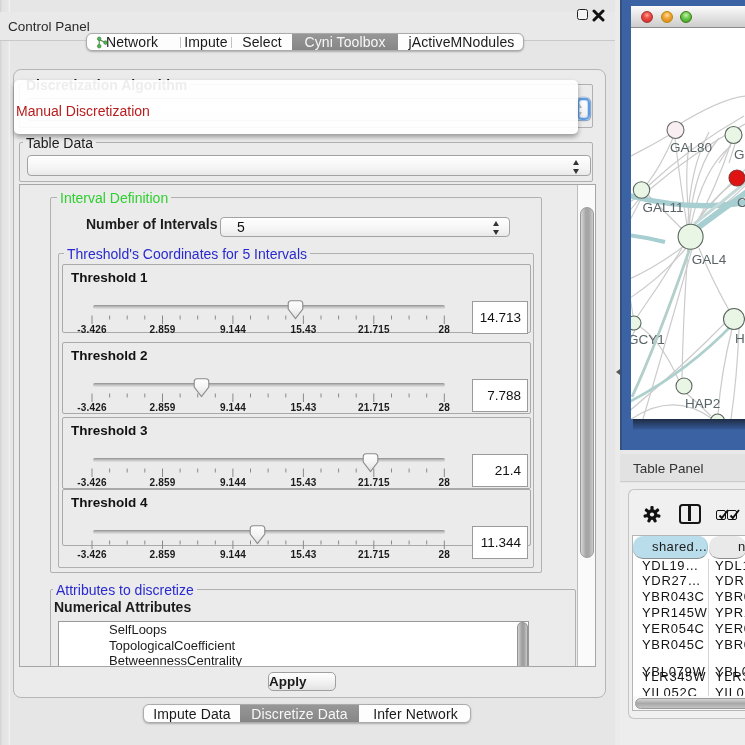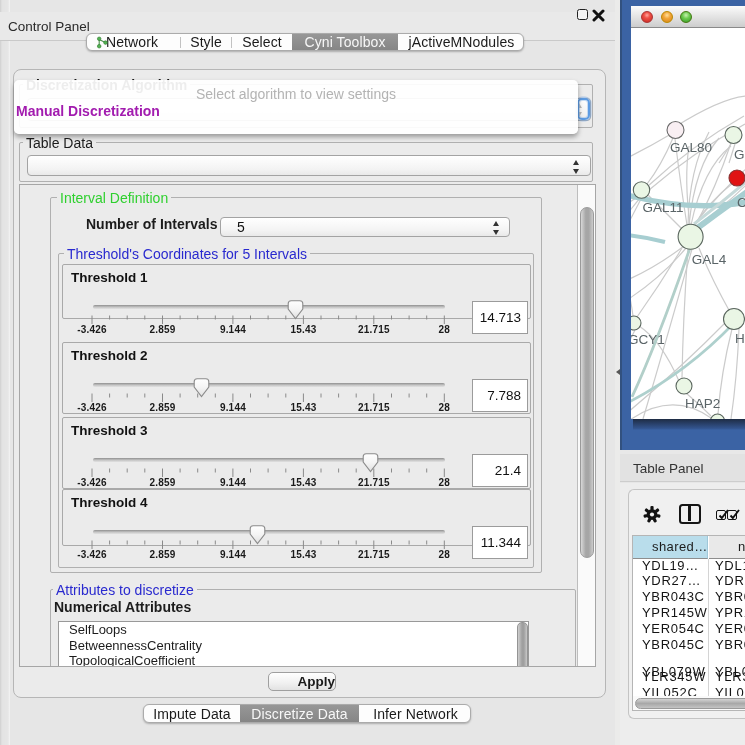--- a/index.html
+++ b/index.html
@@ -58,38 +58,38 @@
 .track { position:absolute; left:30px; top:39.8px; width:352px; height:4.5px; border-radius:2px;
   background:linear-gradient(#8f8f8f,#c6c6c6 55%,#e2e2e2); }
 .thumb { position:absolute; top:34.5px; }
 .tick-lab { position:absolute; top:58.5px; width:60px; text-align:center; font-size:10px;
   font-weight:bold; color:#1a1a1a; letter-spacing:0.2px; }
 .vfield { position:absolute; left:409px; top:36px; width:56px; height:33px; background:#fff;
   border:1px solid #9b9b9b; font-size:13.5px; text-align:right; padding:8px 6px 0 0; color:#111; }
 
 
 #attrlist { position:absolute; background:#fff; border:1px solid #999; font-size:13px; }
-#attrlist div { padding-left:10px; height:15.5px; line-height:15.5px; }
+#attrlist div { padding-left:10px; height:15.5px; line-height:15.5px;margin-left:40px; }
 #lthumb { position:absolute; border-radius:5px;
   background:linear-gradient(90deg,#cfcfcf,#9f9f9f 45%,#9f9f9f 65%,#c8c8c8);
   border:1px solid #949494; }
 
 
 #apply { position:absolute; left:268px; top:672px; width:68px; height:19px;
   background:linear-gradient(#ffffff,#f0f0f0 60%,#e2e2e2); border:1px solid #9f9f9f;
-  border-radius:5px; text-align:right; line-height:17px; font-size:13.5px; font-weight:bold;
+  border-radius:5px; text-align:left; line-height:17px; font-size:13.5px; font-weight:bold;
   color:#1a1a1a; }
 
 
 #popup { position:absolute; left:14px; top:80px; width:564px; height:54px;
   background:rgba(255,255,255,0.92); border-radius:5px;
   box-shadow:0 3px 5px rgba(0,0,0,0.35); z-index:50; }
 #popup .ph { position:absolute; left:0; top:6px; width:100%; text-align:center;
   color:#b3b3b3; font-size:14px; }
-#popup .i1 { position:absolute; left:2px; top:23px; font-weight:bold; font-size:14px; color:#a21caf; }
+#popup .i1 { position:absolute; left:2px; top:23px; font-weight:normal; font-size:14px; color:#b91c1c; }
 #popup .i2 { position:absolute; left:2px; top:38px; font-size:14px; color:#000; }
 
 
 #bluering { position:absolute; left:577px; top:98px; width:13px; height:22px;
   border:2.5px solid #5d9be2; border-radius:5px;
   box-shadow:0 0 0 1.5px rgba(125,170,224,0.5), inset 0 0 0 1px rgba(150,190,235,0.5);
   z-index:40; background:transparent; }
 
 
 #bottabs { left:143px; top:704px; width:328px; height:19px; }
@@ -114,21 +114,21 @@
 
 
 #tpbar { position:absolute; left:620px; top:454px; width:125px; height:28px; background:#e2e2e2;
   border-bottom:1px solid #cdcdcd; }
 #tpbar span { position:absolute; left:13px; top:7px; font-size:13.5px; color:#333; }
 #tpanel { position:absolute; left:628px; top:489px; width:117px; height:230px;
   border:1px solid #c4c4c4; border-radius:6px 0 0 6px; border-right:none; background:#f0f0f0; }
 #ttable { position:absolute; left:632px; top:535px; width:113px; height:176px; background:#fff;
   border:1px solid #b5b5b5; border-right:none; overflow:hidden; }
 .thead { position:absolute; left:0; top:0; height:22.5px; font-size:13px;
-  border-bottom:1px solid #8e8e8e; text-align:center; line-height:21px; }
+  border-bottom:1px solid #8e8e8e; text-align:center; line-height:21px;border-radius:10px; }
 .trow { position:absolute; left:0; width:113px; height:15.9px; font-size:13px; color:#141414;
   line-height:15.9px; white-space:nowrap; letter-spacing:0.7px; }
 .trow .c1 { position:absolute; left:9px; }
 .trow .c2 { position:absolute; left:82px; }
 #hscroll { position:absolute; left:0; top:160px; width:113px; height:16px; background:#fafafa; }
 #hthumb { position:absolute; left:2px; top:1.5px; width:120px; height:11px; border-radius:6px;
   background:linear-gradient(#d4d4d4,#a8a8a8 50%,#c4c4c4); border:1px solid #9a9a9a; }
 
 
 #split-icon { position:absolute; left:679px; top:504px; width:22px; height:20px;
@@ -143,21 +143,21 @@
 <div id="titlebar">
     <span class="t">Control Panel</span>
   </div>
 <div id="wb-sq"></div>
 <svg style="position:absolute;left:592px;top:9px" width="13" height="13" viewBox="0 0 13 13">
  <path d="M2,2 L11,11 M11,2 L2,11" stroke="#111" stroke-width="3" stroke-linecap="round"></path>
 </svg>
 
 <div id="toptabs" class="tabbar">
   <div class="tab" style="left:0;width:93px;padding-left:19px;text-align:left">Network</div>
-  <div class="tab" style="left:94px;width:50px">Style</div>
+  <div class="tab" style="left:94px;width:50px">Impute</div>
   <div class="tab" style="left:145px;width:60px">Select</div>
   <div class="tab sel" style="left:205px;width:106px">Cyni Toolbox</div>
   <div class="tab" style="left:311px;width:127px">jActiveMNodules</div>
   <div class="vsep" style="left:93px"></div>
   <div class="vsep" style="left:144px"></div>
 </div>
 <svg style="position:absolute;left:96px;top:36px;z-index:5" width="13" height="13" viewBox="0 0 13 13">
   <path d="M3.2,3 L3.2,10 M3.2,3.6 L9.3,6.4" stroke="#4a8f4a" stroke-width="1.1" fill="none"></path>
   <circle cx="3.2" cy="2.8" r="1.8" fill="#53b153" stroke="#2c7a2c" stroke-width="0.6"></circle>
   <circle cx="9.5" cy="6.6" r="1.8" fill="#53b153" stroke="#2c7a2c" stroke-width="0.6"></circle>
@@ -203,32 +203,32 @@
       <div class="group" style="left:38px;top:68px;width:476px;height:315px">
         <div class="gtitle" style="left:5px;color:#2929cf">Threshold's Coordinates for 5 Intervals</div>
       </div>
 
       <div class="group" style="left:30px;top:404px;width:526px;height:80px">
         <div class="gtitle" style="left:2px;color:#2929cf">Attributes to discretize</div>
       </div>
       <div style="position:absolute;left:34px;top:414px;font-weight:bold;font-size:14px">Numerical Attributes</div>
       <div id="attrlist" style="left:38px;top:436px;width:471px;height:46px">
         <div>SelfLoops</div>
+        <div>TopologicalCoefficient</div>
         <div>BetweennessCentrality</div>
-        <div>TopologicalCoefficient</div>
       </div>
       <div id="lthumb" style="left:497px;top:437px;width:10.5px;height:50px"></div>
     </div>
     <div id="vscroll">
         <div id="vthumb"></div>
       </div>
   </div>
 </div>
 
-<div class="tbox" style="top:264px;height:55px">
+<div class="tbox" style="top:264px;height:69px">
 <div class="tlabel">Threshold 1</div>
 <div class="track"></div>
 <svg width="469" height="10" style="position:absolute;left:0;top:49.5px">
       <line x1="29.0" y1="0.5" x2="29.0" y2="9" stroke="#8a8a8a" stroke-width="1"></line>
       <line x1="46.6" y1="0.5" x2="46.6" y2="4.5" stroke="#8a8a8a" stroke-width="1"></line>
       <line x1="64.2" y1="0.5" x2="64.2" y2="4.5" stroke="#8a8a8a" stroke-width="1"></line>
       <line x1="81.8" y1="0.5" x2="81.8" y2="4.5" stroke="#8a8a8a" stroke-width="1"></line>
       <line x1="99.5" y1="0.5" x2="99.5" y2="9" stroke="#8a8a8a" stroke-width="1"></line>
       <line x1="117.1" y1="0.5" x2="117.1" y2="4.5" stroke="#8a8a8a" stroke-width="1"></line>
       <line x1="134.7" y1="0.5" x2="134.7" y2="4.5" stroke="#8a8a8a" stroke-width="1"></line>
@@ -393,21 +393,20 @@
             <stop offset="1" stop-color="#e0e0e0"></stop>
           </linearGradient>
         </defs>
         <path d="M4.2,0.7 H12.8 Q15.8,0.7 15.8,3.7 V9.0 L8.5,18.6 L1.2,9.0 V3.7 Q1.2,0.7 4.2,0.7 Z" fill="url(#tg)" stroke="#8b8b8b" stroke-width="1.1"></path>
       </svg></div>
 <div class="vfield">11.344</div>
 </div>
 
 <div id="bluering"></div>
 <div id="popup">
-  <div class="ph">Select algorithm to view settings</div>
   <div class="i1">Manual Discretization</div>
 </div>
 
 <div id="apply">Apply</div>
 
 <div id="bottabs" class="tabbar">
   <div class="tab" style="left:0;width:96px;line-height:18px">Impute Data</div>
   <div class="tab sel" style="left:96px;width:119px;line-height:18px">Discretize Data</div>
   <div class="tab" style="left:215px;width:113px;line-height:18px">Infer Network</div>
 </div>

